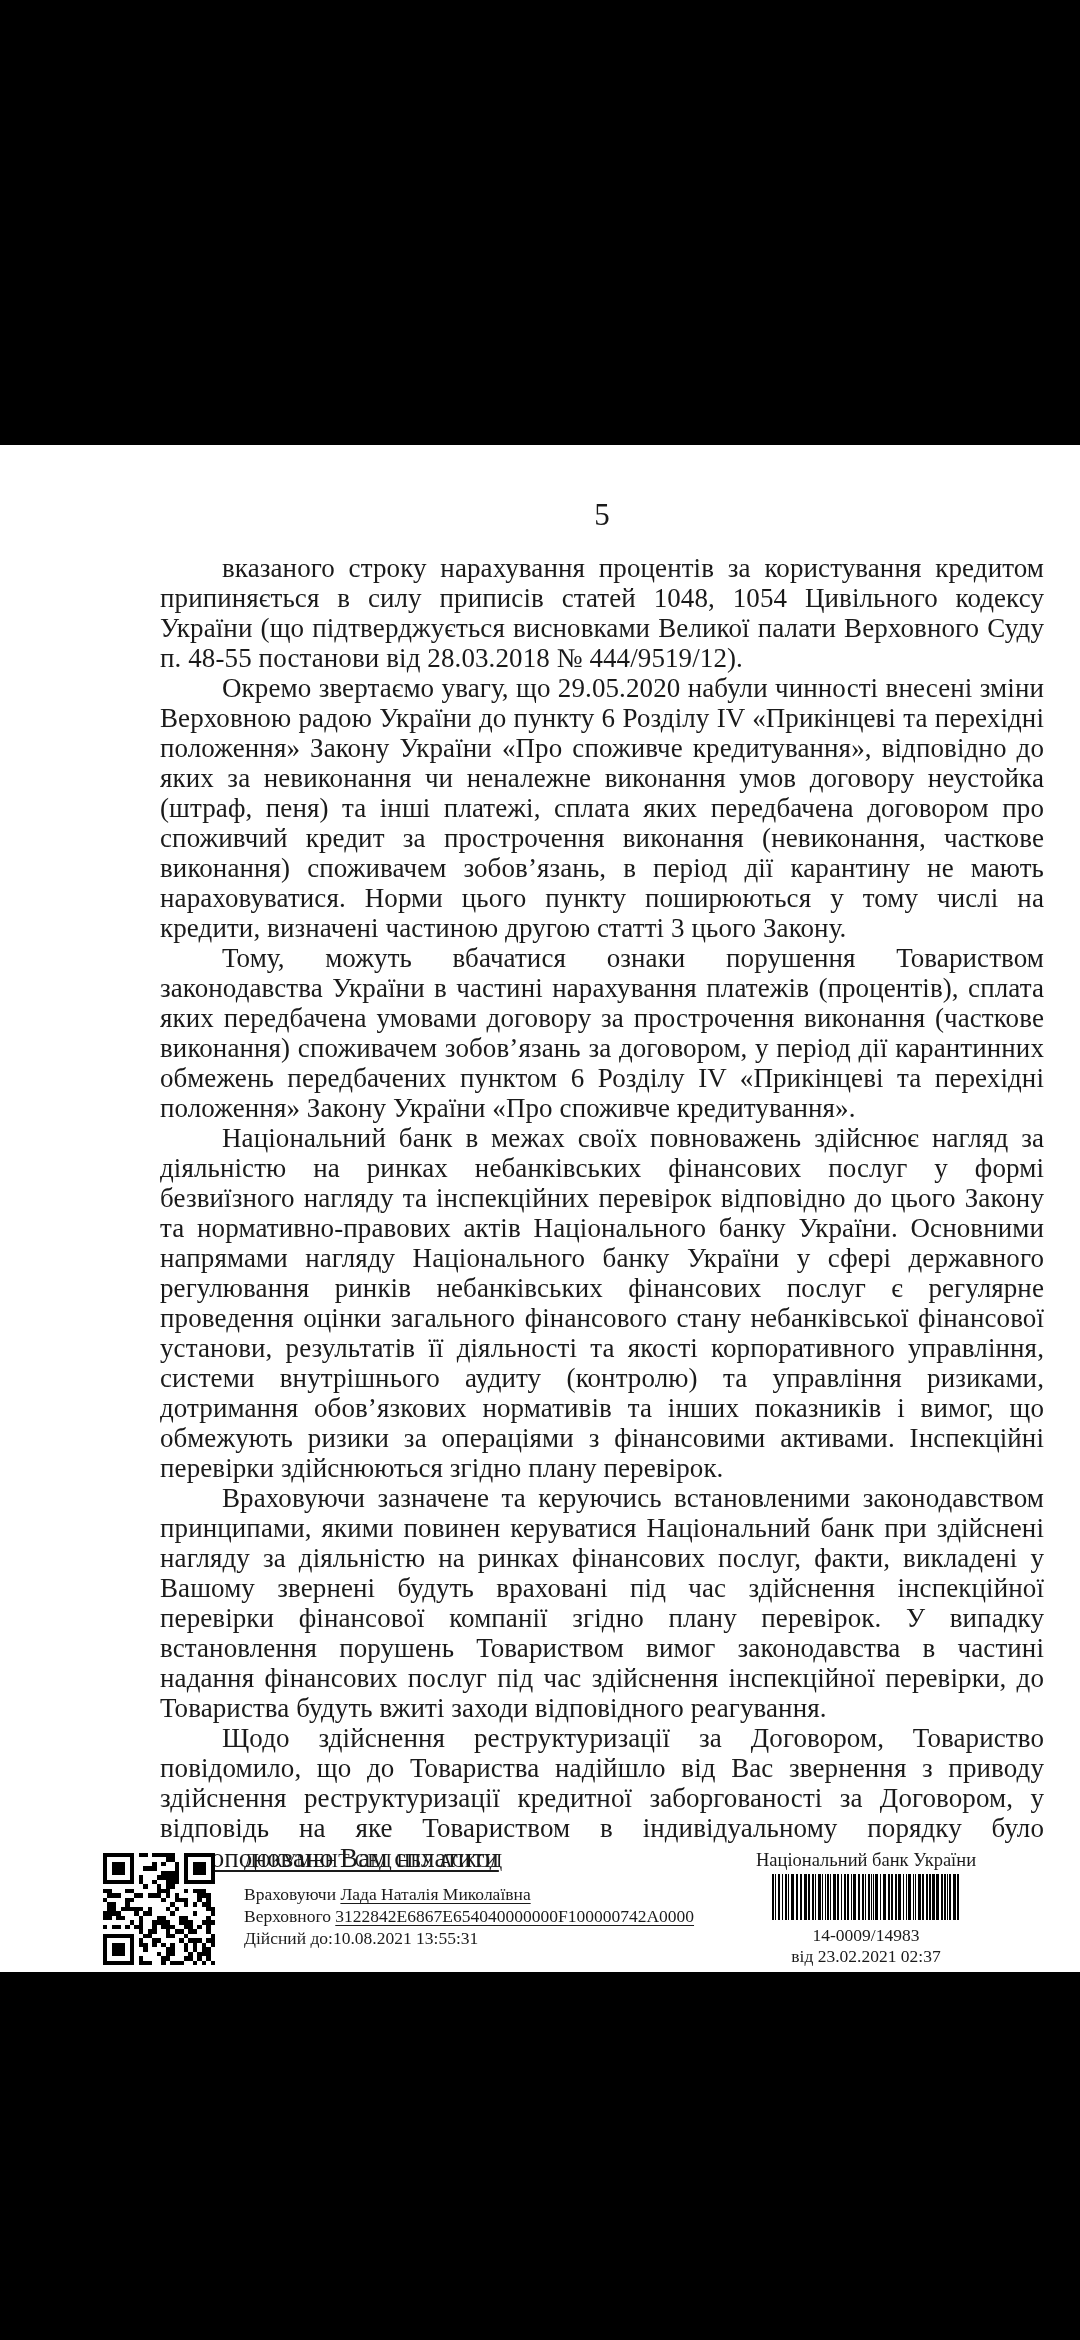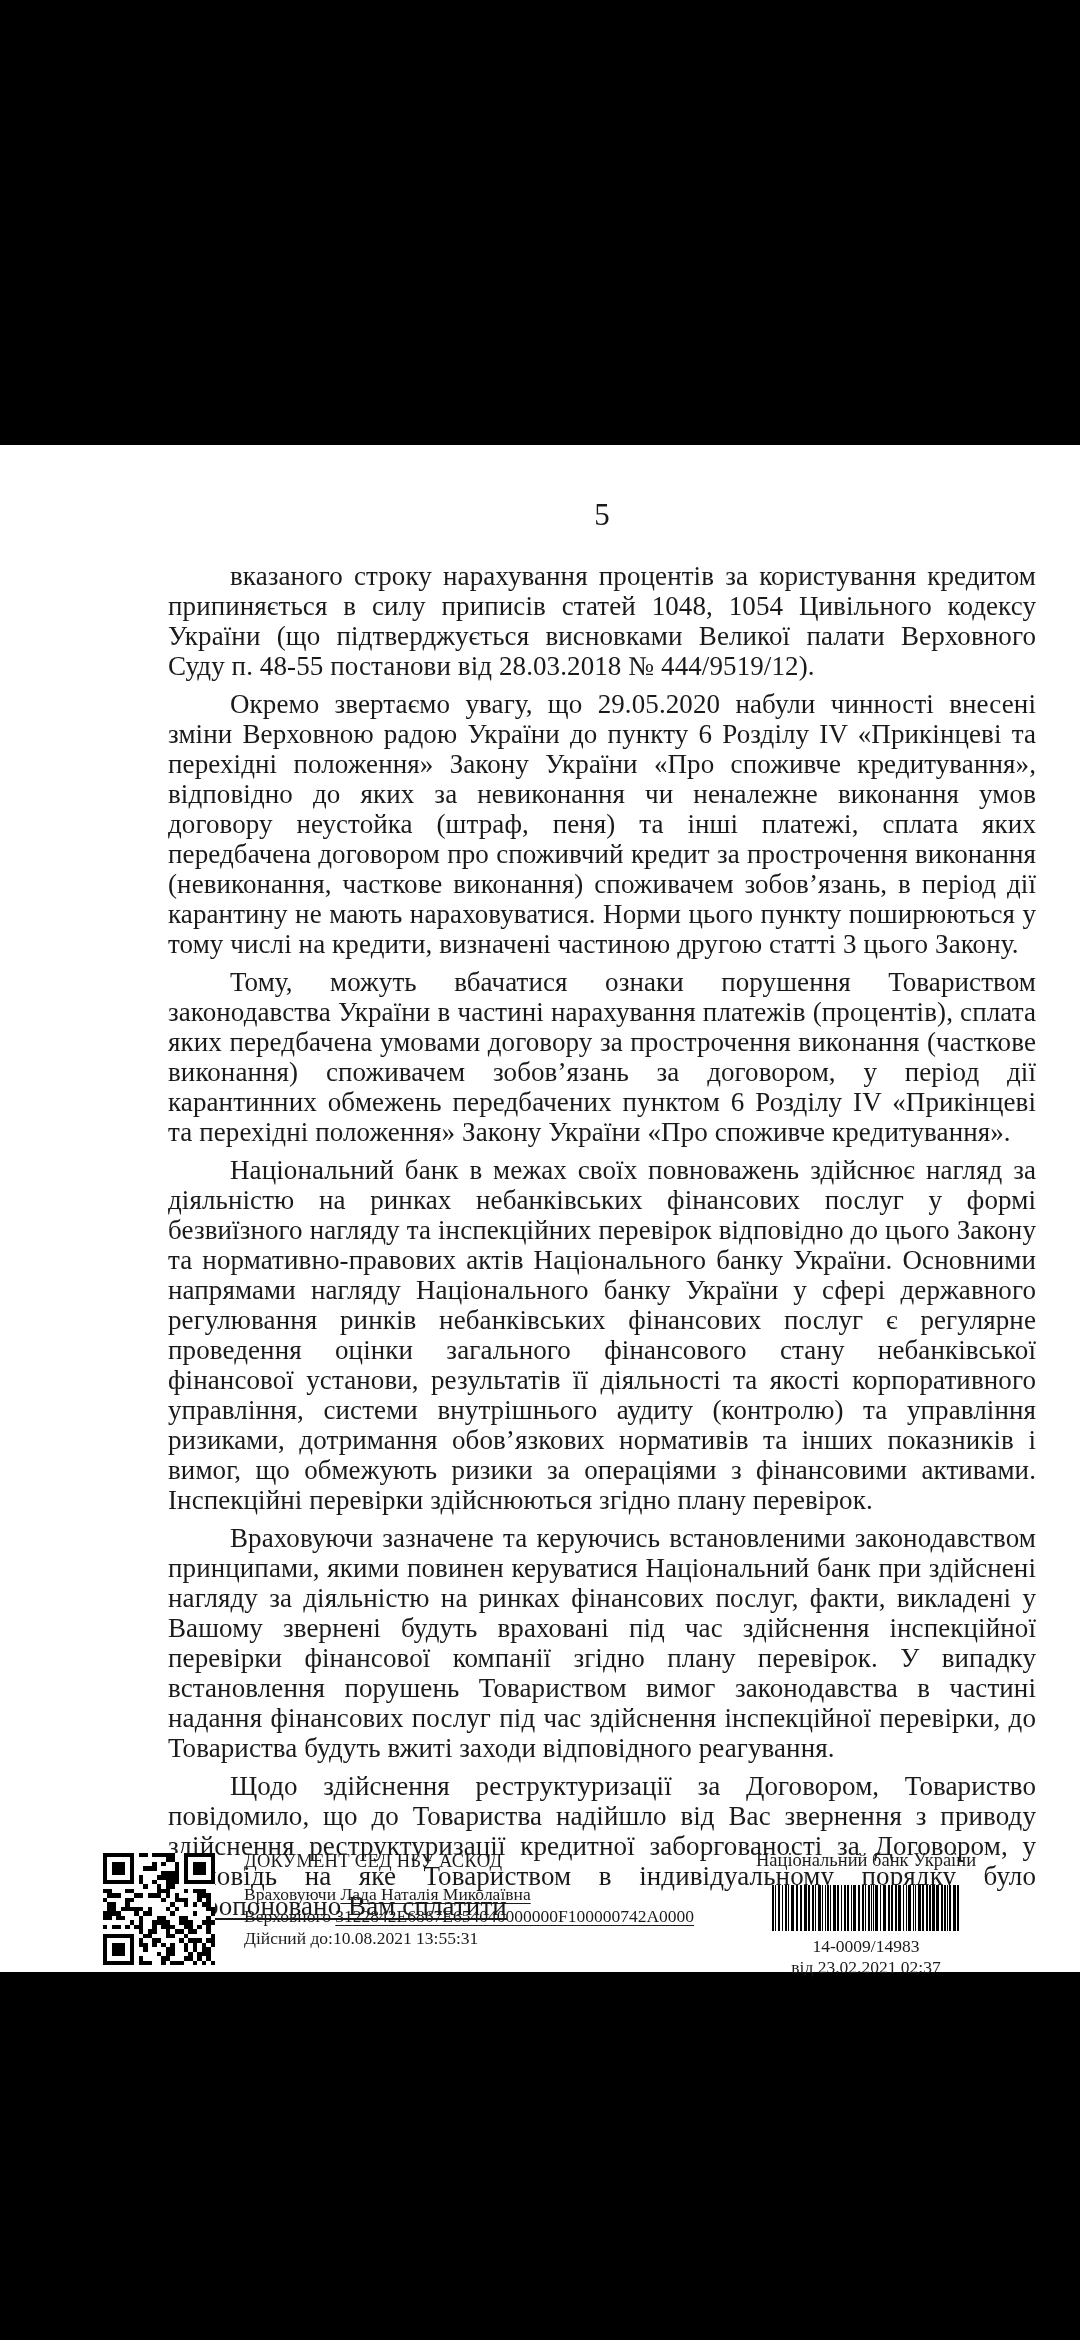--- a/index.html
+++ b/index.html
@@ -34,21 +34,21 @@
     position:absolute;
     left:160px;width:884px;
     top:108px;
     font-size:27px;
     line-height:30px;
     text-align:justify;
     color:var(--ink);
     letter-spacing:0.1px;
   }
   .body-text p{
-    margin:8px;
+    margin:0;
     text-indent:62px;
   }
   .u{text-decoration:underline;text-underline-offset:3px;}
   
   .footer{
     position:absolute;
     left:0;top:1405px;width:1080px;height:122px;
   }
   .qr{
     position:absolute;left:103px;top:3px;
@@ -65,21 +65,21 @@
     margin-bottom:11px;
     letter-spacing:0.3px;
   }
   .org-block{
     position:absolute;left:738px;top:0px;width:256px;
     text-align:center;
     font-size:17.5px;line-height:21px;
     color:var(--ink);
     white-space:nowrap;
   }
-  .org-name{font-size:18.5px;margin-bottom:14px;}
+  .org-name{font-size:18.5px;margin-bottom:3px;}
   .barcode{display:block;margin:0 auto 5px auto;width:188px;height:46px;}
   svg{shape-rendering:crispEdges;}
 </style>
 </head>
 <body>
 
 <div class="screen">
   <div class="page">
 
     <div class="page-number">5</div>

